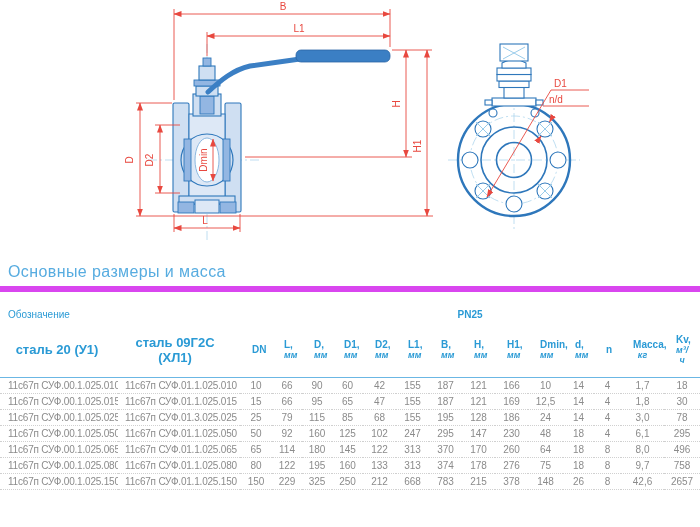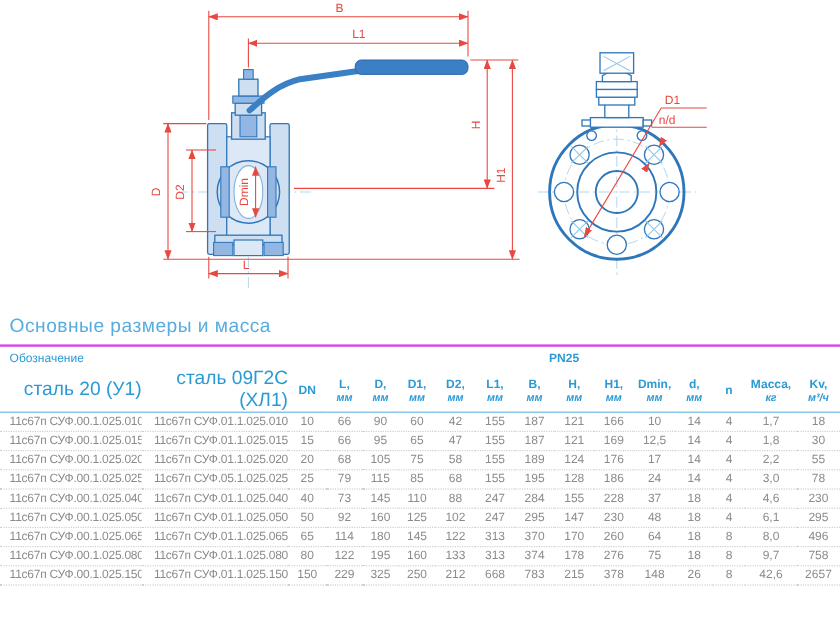--- a/index.html
+++ b/index.html
@@ -9,36 +9,36 @@
   svg text{font-family:"Liberation Sans",sans-serif;}
   .cl{stroke:#aed6ee;stroke-width:0.8;stroke-dasharray:9 3 2 3;fill:none;}
   .dim{stroke:#e8483f;stroke-width:0.9;fill:none;}
   .dtx{fill:#e8483f;font-size:10px;}
   .out{stroke:#2e77bb;fill:none;}
   .bodyfill{fill:#cfdff2;stroke:#2e77bb;stroke-width:1.1;}
   .lite{fill:#dde8f6;stroke:#2e77bb;stroke-width:1;}
   .mid{fill:#93b6e2;stroke:#2e77bb;stroke-width:0.9;}
   .fv{fill:#ffffff;stroke:#2e77bb;stroke-width:1.1;}
   .xm{stroke:#8fc6e8;stroke-width:0.9;}
-  .title{padding:6px 0 4px 8px;border-bottom:2px solid #d946ef;}
+  .title{padding:6px 0 4px 8px;border-bottom:6px solid #d946ef;}
   .title h1{margin:0;font-size:16px;line-height:20px;font-weight:400;
             letter-spacing:0.4px;color:#57ace0;}
   table{border-collapse:collapse;table-layout:fixed;width:700px;}
-  thead th{color:#2a9ad5;font-size:10px;padding:0;text-align:center;vertical-align:middle;}
+  thead th{color:#2a9ad5;font-size:10px;padding:12px;text-align:center;vertical-align:middle;}
   tr.hrow1 th{height:16px;vertical-align:bottom;padding-bottom:2px;}
   tr.hrow1 th.left{text-align:left;padding-left:8px;font-weight:400;}
   tr.hrow1 th.pn{font-weight:700;}
   tr.hrow2 th{height:30px;border-bottom:1.5px solid #6bb7e4;font-weight:700;}
-  tr.hrow2 th.steel{text-align:right;font-weight:400;font-size:16px;}
+  tr.hrow2 th.steel{text-align:center;font-weight:700;font-size:13px;}
   tr.hrow2 th .cu{font-size:9px;font-weight:700;font-style:italic;}
   th.pl1,td.pl1{padding-left:8px;}
   th.pl2,td.pl2{padding-left:4px;}
   tbody td{color:#8b8b8b;font-size:10px;height:15px;padding:0;text-align:center;
            border-bottom:1px dotted #d0d0d0;white-space:nowrap;overflow:hidden;}
-  tbody td.left{text-align:right;letter-spacing:-0.2px;}
+  tbody td.left{text-align:center;letter-spacing:-0.2px;}
 </style>
 </head>
 <body>
 
 <div class="sheet">
 
   <svg width="700" height="252" viewBox="0 0 700 252">
     <defs>
       <marker id="ma" viewBox="0 0 8 6" markerWidth="8" markerHeight="6" refX="7.5" refY="3" orient="auto-start-reverse" markerUnits="userSpaceOnUse">
         <path d="M0,0 L8,3 L0,6 Z" fill="#e8483f"></path>
@@ -294,72 +294,36 @@
           <td>187</td>
           <td>121</td>
           <td>169</td>
           <td>12,5</td>
           <td>14</td>
           <td>4</td>
           <td>1,8</td>
           <td>30</td>
         </tr>
         <tr>
-          <td class="left pl1">11с67п СУФ.00.1.025.020</td>
-          <td class="left pl2">11с67п СУФ.01.1.025.020</td>
-          <td>20</td>
-          <td>68</td>
-          <td>105</td>
-          <td>75</td>
-          <td>58</td>
-          <td>155</td>
-          <td>189</td>
-          <td>124</td>
-          <td>176</td>
-          <td>17</td>
-          <td>14</td>
-          <td>4</td>
-          <td>2,2</td>
-          <td>55</td>
-        </tr>
-        <tr>
           <td class="left pl1">11с67п СУФ.00.1.025.025</td>
-          <td class="left pl2">11с67п СУФ.05.1.025.025</td>
+          <td class="left pl2">11с67п СУФ.01.3.025.025</td>
           <td>25</td>
           <td>79</td>
           <td>115</td>
           <td>85</td>
           <td>68</td>
           <td>155</td>
           <td>195</td>
           <td>128</td>
           <td>186</td>
           <td>24</td>
           <td>14</td>
           <td>4</td>
           <td>3,0</td>
           <td>78</td>
-        </tr>
-        <tr>
-          <td class="left pl1">11с67п СУФ.00.1.025.040</td>
-          <td class="left pl2">11с67п СУФ.01.1.025.040</td>
-          <td>40</td>
-          <td>73</td>
-          <td>145</td>
-          <td>110</td>
-          <td>88</td>
-          <td>247</td>
-          <td>284</td>
-          <td>155</td>
-          <td>228</td>
-          <td>37</td>
-          <td>18</td>
-          <td>4</td>
-          <td>4,6</td>
-          <td>230</td>
         </tr>
         <tr>
           <td class="left pl1">11с67п СУФ.00.1.025.050</td>
           <td class="left pl2">11с67п СУФ.01.1.025.050</td>
           <td>50</td>
           <td>92</td>
           <td>160</td>
           <td>125</td>
           <td>102</td>
           <td>247</td>

